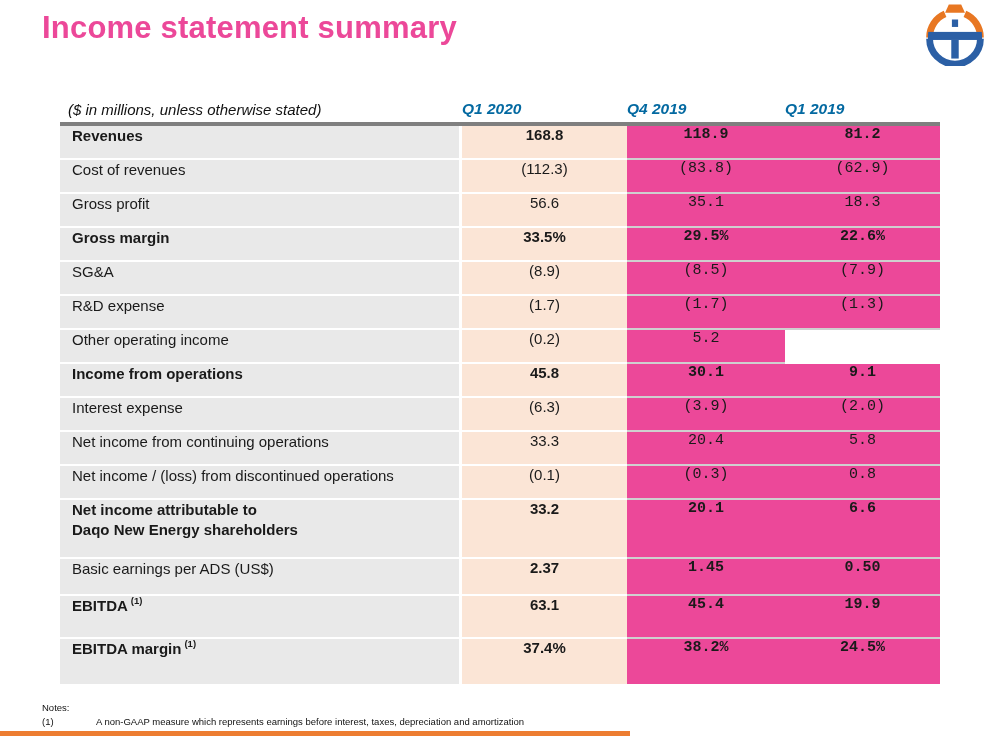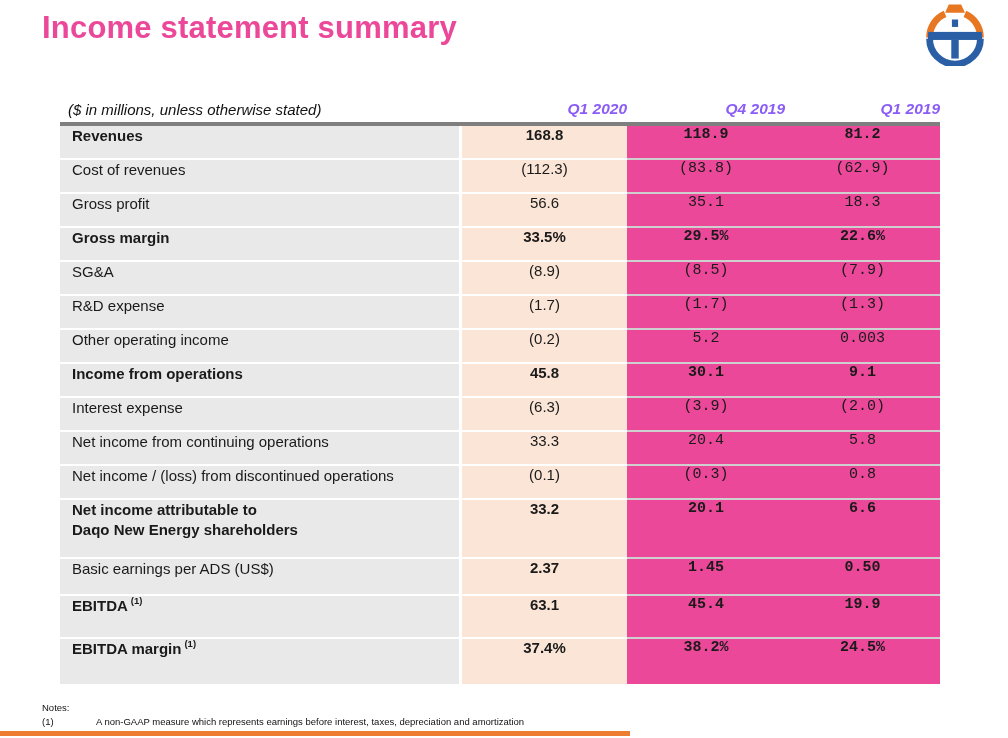--- a/index.html
+++ b/index.html
@@ -18,21 +18,21 @@
   
   .logo{position:absolute;left:924px;top:4px;width:62px;height:62px;}
 
   
   .tbl{position:absolute;left:60px;top:92px;width:880px;}
   .thead{
     display:grid;grid-template-columns:402px 165px 158px 155px;
     align-items:end;height:30px;padding-bottom:4px;box-sizing:border-box;font-style:italic;
   }
   .unit-note{font-size:15px;color:#111;padding-left:8px;}
-  .col-head{font-size:15.5px;font-weight:bold;color:#8b5cf6;text-align:right;}
+  .col-head{font-size:15.5px;font-weight:bold;color:#0369a1;text-align:left;}
   .thick-rule{height:4px;background:#7f7f7f;width:880px;}
 
   .row{
     display:grid;grid-template-columns:402px 165px 158px 155px;
     height:34px;
   }
   .row:nth-child(12){height:59px;}
   .row:nth-child(13){height:37px;}
   .row:nth-child(14){height:43px;}
   .row:nth-child(15){height:45px;}
@@ -135,21 +135,20 @@
       <div class="cell cell-label"><span class="label-text">R&amp;D expense</span></div>
       <div class="cell cell-q1 cell-val">(1.7)</div>
       <div class="cell cell-white cell-val">(1.7)</div>
       <div class="cell cell-white cell-val">(1.3)</div>
     </div>
 
     <div class="row">
       <div class="cell cell-label"><span class="label-text">Other operating income</span></div>
       <div class="cell cell-q1 cell-val">(0.2)</div>
       <div class="cell cell-white cell-val">5.2</div>
-      <div class="cell cell-white cell-val">0.003</div>
     </div>
 
     <div class="row">
       <div class="cell cell-label bold"><span class="label-text">Income from operations</span></div>
       <div class="cell cell-q1 cell-val bold">45.8</div>
       <div class="cell cell-white cell-val bold">30.1</div>
       <div class="cell cell-white cell-val bold">9.1</div>
     </div>
 
     <div class="row">

